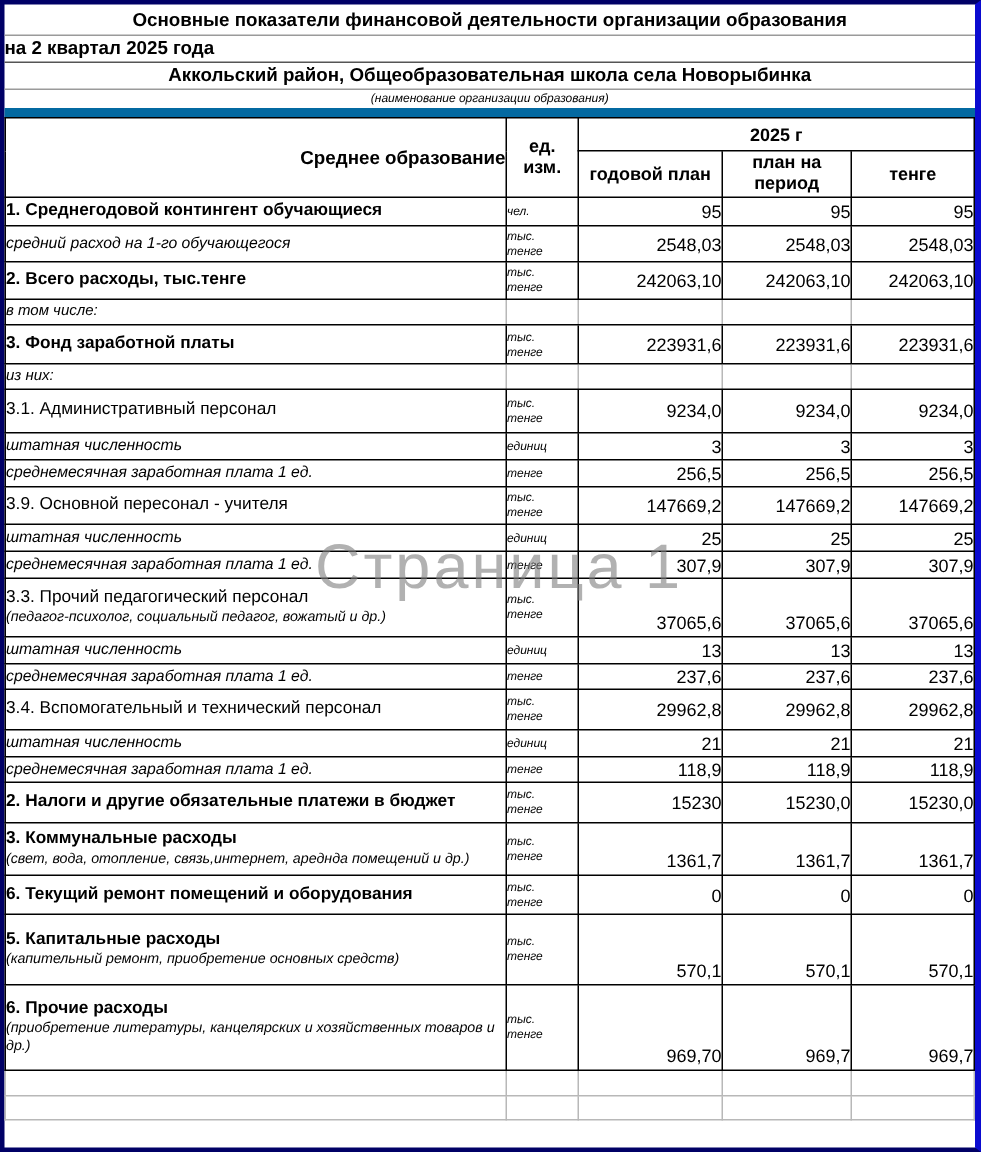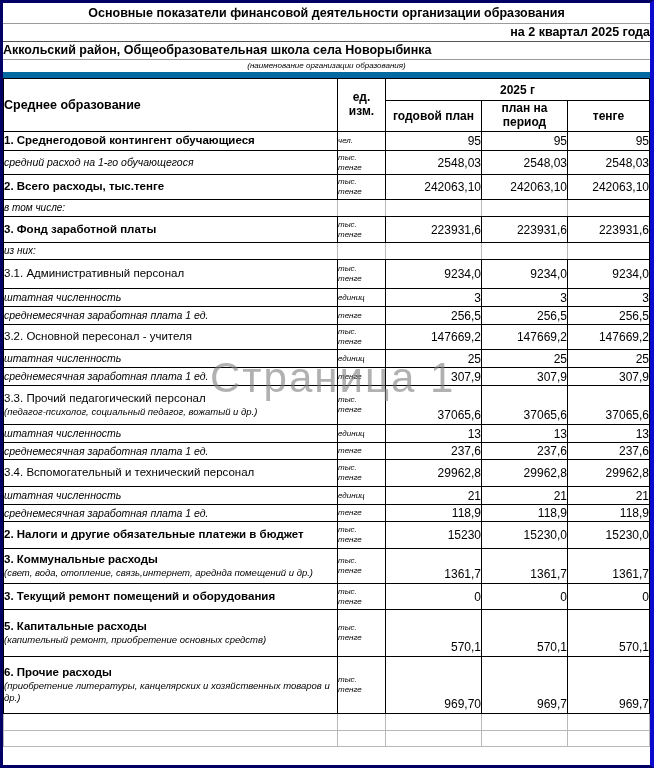--- a/index.html
+++ b/index.html
@@ -10,40 +10,40 @@
     color:#000;
   }
   .page {
     position:absolute; inset:0;
     border:3px solid var(--page-border,#000066);
     border-right:4px solid var(--break-line,#0b0bd0);
     background:#fff;
   }
   
   .t1 { height:20px; line-height:20px; text-align:center; font-weight:bold; font-size:12.5px; border-bottom:1px solid #9a9a9a; }
-  .t2 { height:17px; line-height:17px; text-align:right; font-weight:bold; font-size:12.5px; border-bottom:1px solid #555; }
-  .t3 { height:17px; line-height:17px; font-weight:bold; font-size:12.5px; border-bottom:1px solid #9a9a9a; }
+  .t2 { height:17px; line-height:17px; text-align:left; font-weight:bold; font-size:12.5px; border-bottom:1px solid #555; }
+  .t3 { height:17px; line-height:17px; text-align:center; font-weight:bold; font-size:12.5px; border-bottom:1px solid #9a9a9a; }
   .t4 { height:12px; line-height:12px; text-align:center; font-style:italic; font-size:8px; border-bottom:6px solid #0369a1; }
   .period-row { height:23px; position:relative; }
   .period-row .p-label {
     position:absolute; left:4px; bottom:4px;
     font-style:italic; text-decoration:underline; font-size:11.5px;
   }
   .pv { position:absolute; top:0; bottom:0; width:1px; background:#cfcfcf; }
   .pv1{left:334px}.pv2{left:382px}.pv3{left:478px}.pv4{left:564px}
   
   table.grid { border-collapse:collapse; table-layout:fixed; width:647px; }
   table.grid td { border:1px solid #000; padding:0; overflow:hidden; }
   .hdr { font-weight:bold; text-align:center; vertical-align:middle; font-size:12px; }
   .hdr-big { font-size:12.5px; }
   .pre { white-space:pre-line; line-height:1.15; }
   .hrow1 { height:22px; }
   .hrow2 { height:31px; }
   .c-label { padding:1px 2px 1px 3px; vertical-align:middle; }
-  td.c-label.hdr { padding:0; text-align:left; }
+  td.c-label.hdr { padding:0; text-align:right; }
   .lbl { line-height:1.2; }
   .lbl.bold   { font-weight:bold; font-size:11.5px; }
   .lbl.regular{ font-size:11.5px; }
   .lbl.italic { font-style:italic; font-size:10.5px; }
   .lbl.note   { font-style:italic; font-size:10px; }
   .sub { font-style:italic; font-size:9.5px; line-height:1.25; }
   .c-unit {
     vertical-align:middle;
     font-style:italic; font-size:8px; line-height:1.2; white-space:pre-line;
   }
@@ -176,21 +176,21 @@
           <td class="c-label">
             <div class="lbl italic">среднемесячная заработная плата 1 ед.</div>
           </td>
           <td class="c-unit">тенге</td>
           <td class="c-val">256,5</td>
           <td class="c-val">256,5</td>
           <td class="c-val">256,5</td>
         </tr>
         <tr style="height: 25px;">
           <td class="c-label">
-            <div class="lbl regular">3.2. Основной пересонал - учителя</div>
+            <div class="lbl regular">3.9. Основной пересонал - учителя</div>
           </td>
           <td class="c-unit">тыс.
 тенге</td>
           <td class="c-val">147669,2</td>
           <td class="c-val">147669,2</td>
           <td class="c-val">147669,2</td>
         </tr>
         <tr style="height: 18px;">
           <td class="c-label">
             <div class="lbl italic">штатная численность</div>
@@ -282,21 +282,21 @@
             <div class="sub">(свет, вода, отопление, связь,интернет, ареднда помещений и др.)</div>
           </td>
           <td class="c-unit">тыс.
 тенге</td>
           <td class="c-val">1361,7</td>
           <td class="c-val">1361,7</td>
           <td class="c-val">1361,7</td>
         </tr>
         <tr style="height: 26px;">
           <td class="c-label">
-            <div class="lbl bold">3. Текущий ремонт помещений и оборудования</div>
+            <div class="lbl bold">6. Текущий ремонт помещений и оборудования</div>
           </td>
           <td class="c-unit">тыс.
 тенге</td>
           <td class="c-val">0</td>
           <td class="c-val">0</td>
           <td class="c-val">0</td>
         </tr>
         <tr class="vbot" style="height: 47px;">
           <td class="c-label">
             <div class="lbl bold">5. Капитальные расходы</div>

